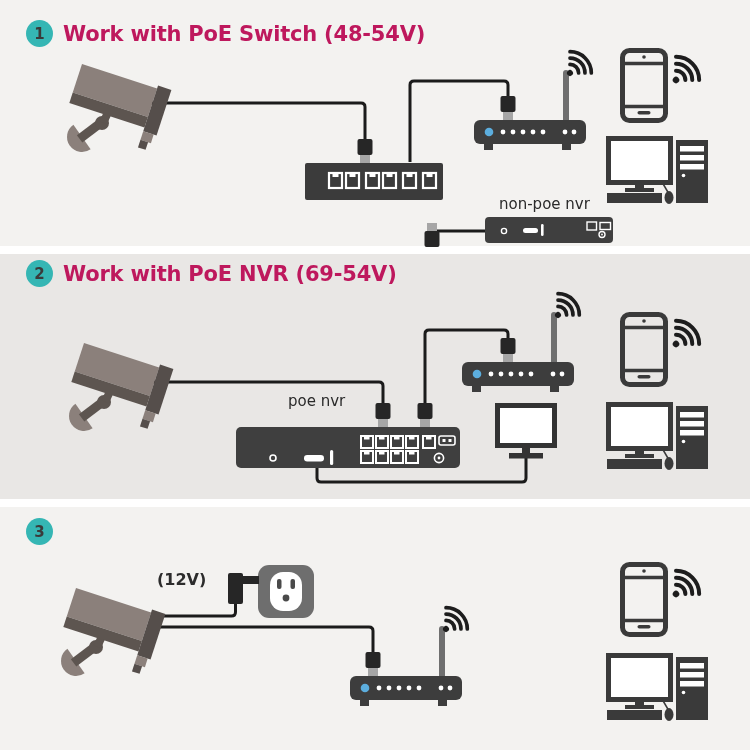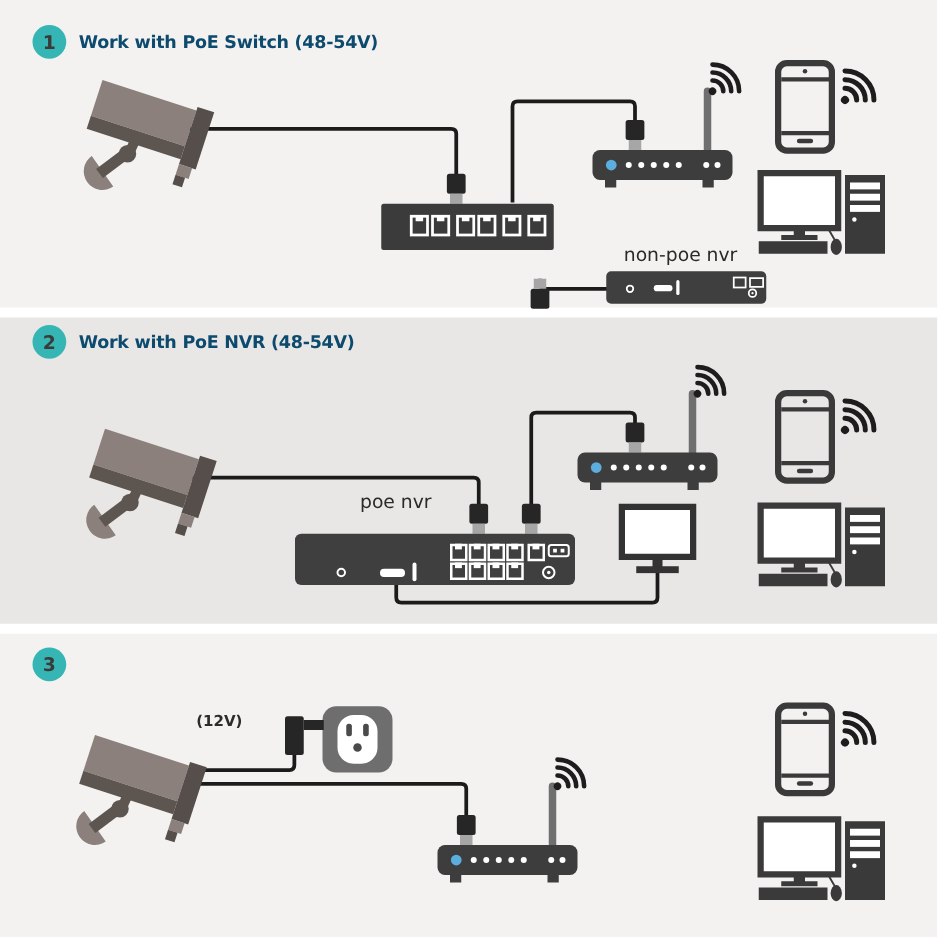--- a/index.html
+++ b/index.html
@@ -7,25 +7,25 @@
         font-family:"DejaVu Sans","Liberation Sans",sans-serif;}
   .band{position:absolute;left:0;width:750px;}
   .band1{top:0;height:246px;background:#f3f2f0;}
   .band2{top:254px;height:245px;background:#e9e7e5;}
   .band3{top:507px;height:243px;background:#f3f2f0;}
   svg.art{position:absolute;top:0;left:0;z-index:1;}
   .heading{position:absolute;display:flex;align-items:center;gap:10px;z-index:2;}
   .hpos1{top:20px;left:26px;} .hpos2{top:260px;left:26px;} .hpos3{top:518px;left:26px;}
   .badge{width:27px;height:27px;border-radius:50%;background:#35b6b4;color:#3a3a3a;
          font-weight:bold;font-size:15px;display:flex;align-items:center;justify-content:center;flex:0 0 27px;}
-  .title{font-size:14px;font-weight:bold;color:#0c4a6e;letter-spacing:-0.2px;white-space:nowrap;}
+  .title{font-size:21px;font-weight:bold;color:#be185d;letter-spacing:-0.2px;white-space:nowrap;}
   .devlabel{position:absolute;z-index:2;font-size:15px;color:#2a2a2a;white-space:nowrap;}
   .lbl-nvr1{top:195px;left:499px;}
   .lbl-nvr2{top:392px;left:288px;}
-  .lbl-12v{top:570px;left:157px;font-weight:bold;font-size:12px;color:#2c2c2c;}
+  .lbl-12v{top:570px;left:157px;font-weight:bold;font-size:16px;color:#2c2c2c;}
 </style>
 </head>
 <body>
 
 <div class="page">
 
   <div class="band band1"></div>
   <div class="band band2"></div>
   <div class="band band3"></div>
 
@@ -246,21 +246,21 @@
         <use href="#computer"></use>
       </g>
   </svg>
 
   <div class="heading hpos1">
     <span class="badge">1</span>
     <span class="title">Work with PoE Switch (48-54V)</span>
   </div>
   <div class="heading hpos2">
     <span class="badge">2</span>
-    <span class="title">Work with PoE NVR (48-54V)</span>
+    <span class="title">Work with PoE NVR (69-54V)</span>
   </div>
   <div class="heading hpos3">
     <span class="badge">3</span>
   </div>
 
   <div class="devlabel lbl-nvr1">non-poe nvr</div>
   <div class="devlabel lbl-nvr2">poe nvr</div>
   <div class="devlabel lbl-12v">(12V)</div>
 </div>
 

